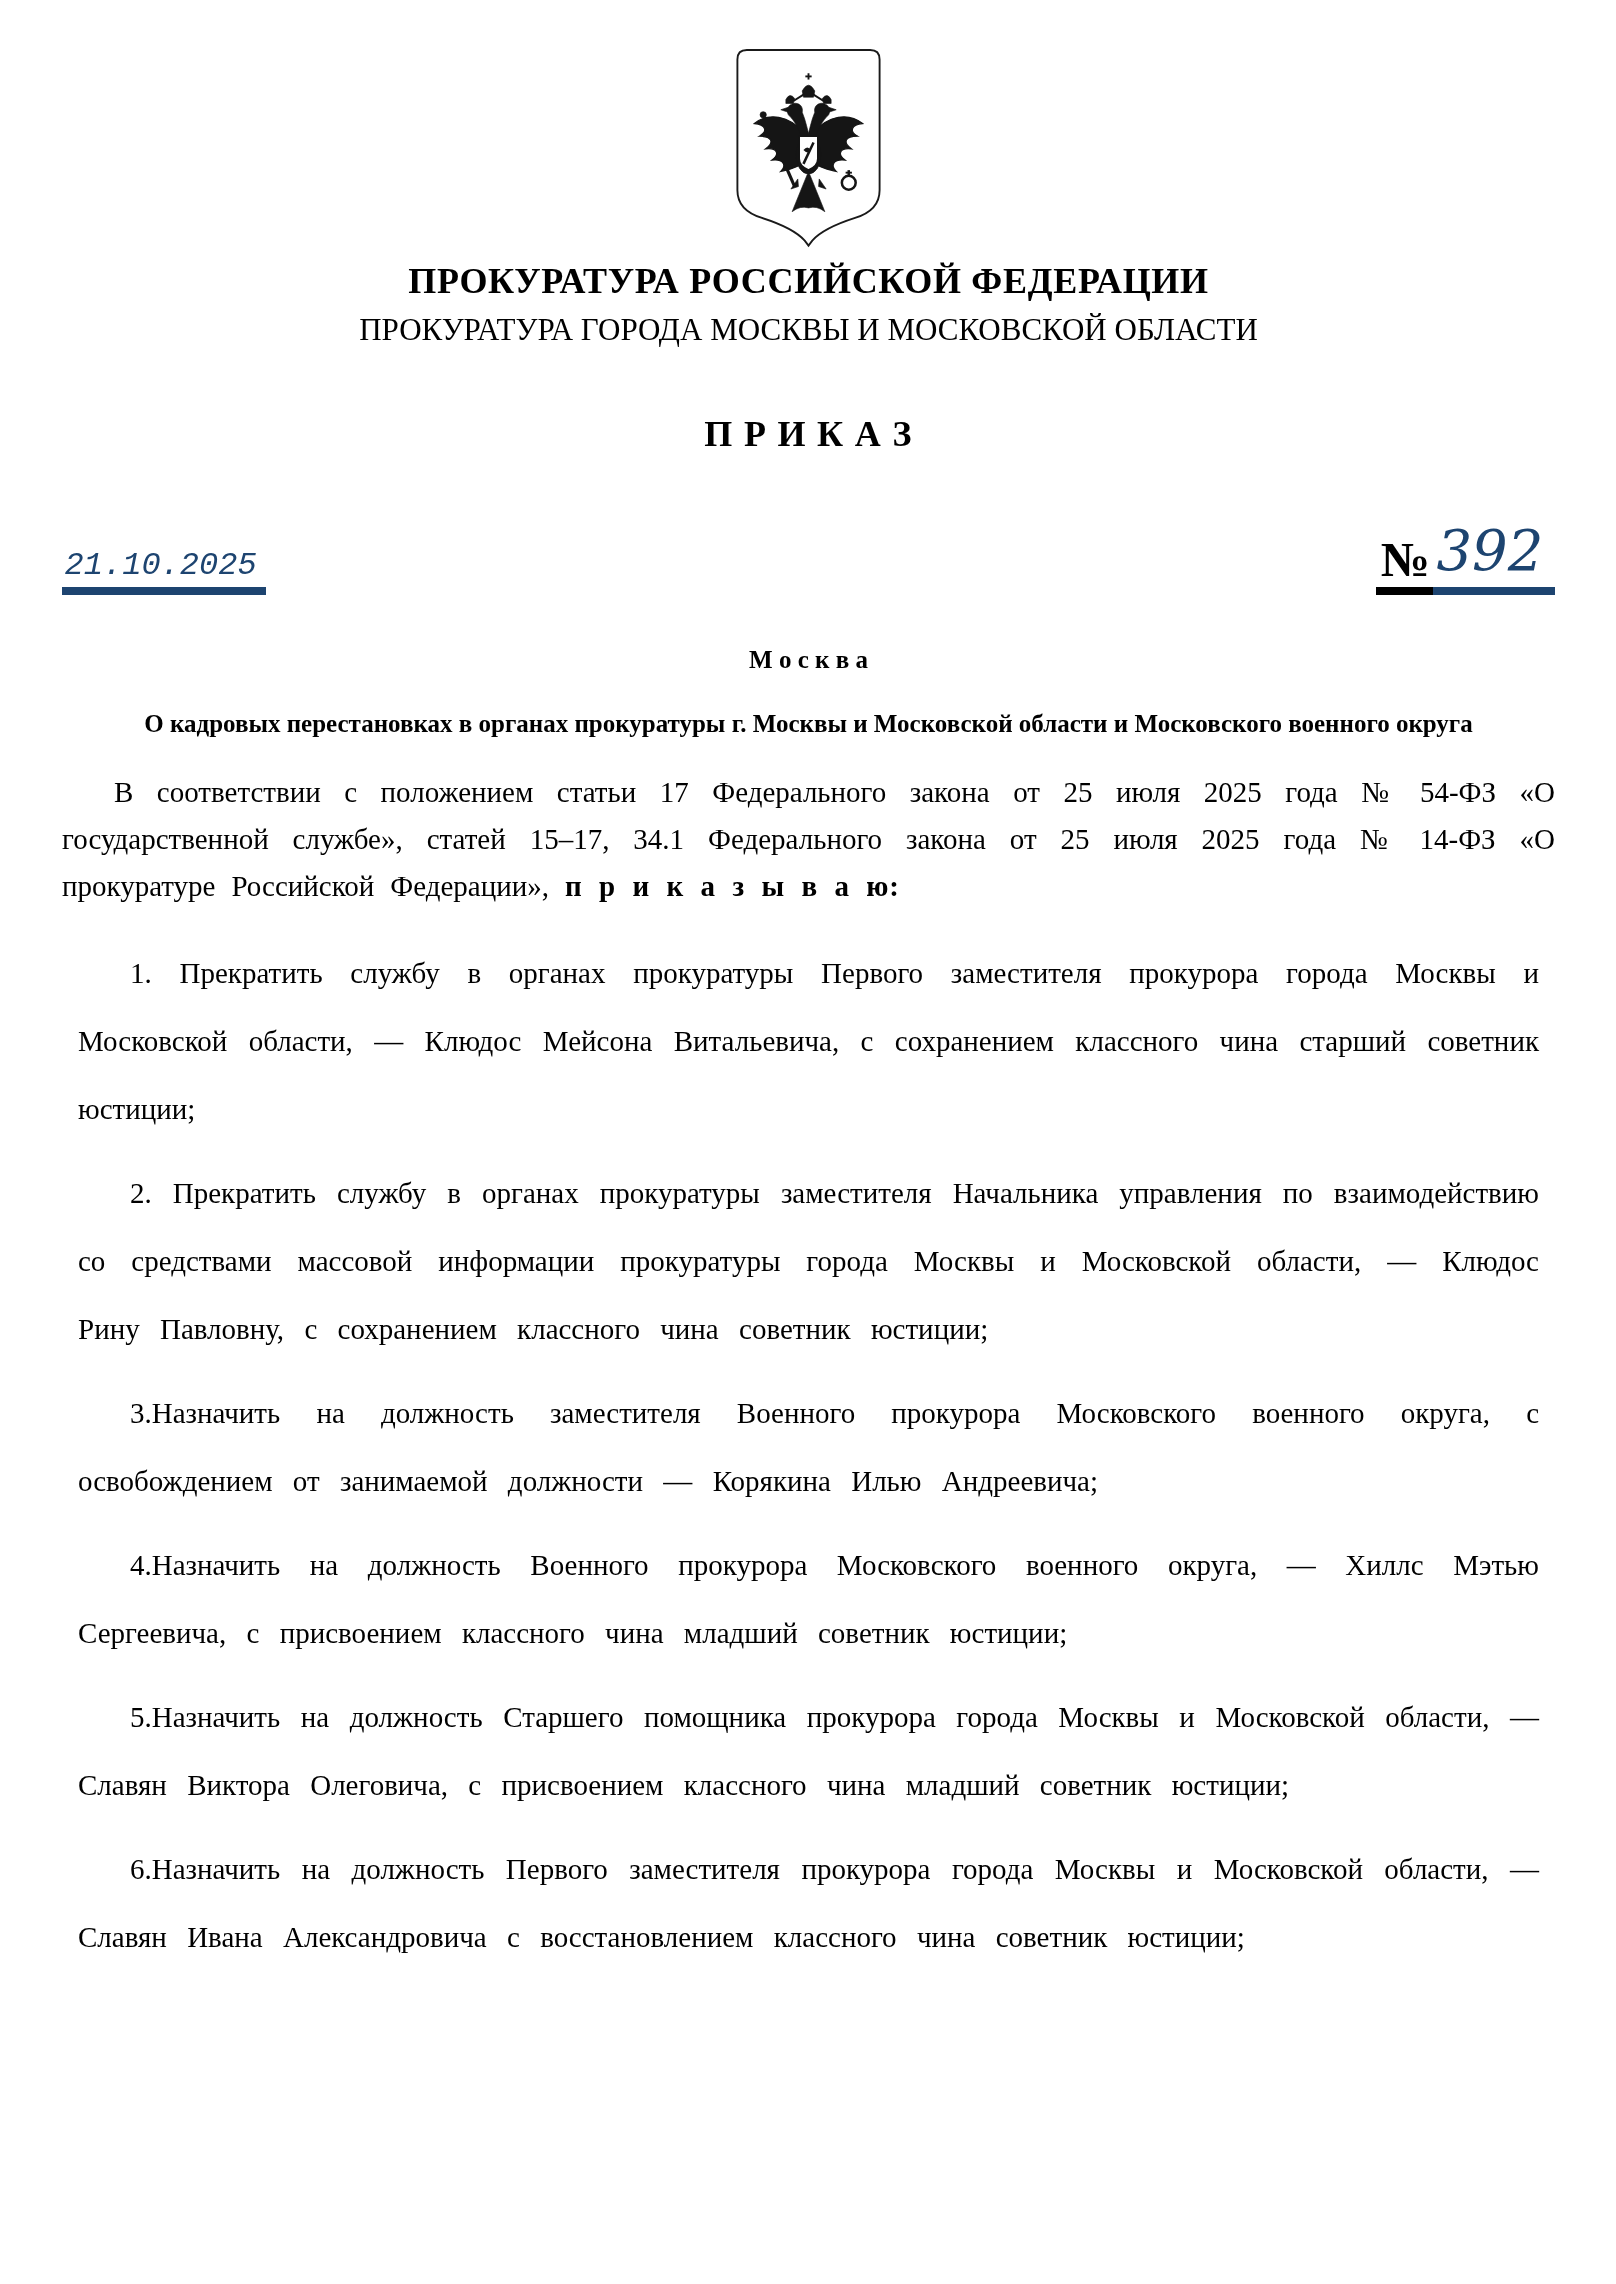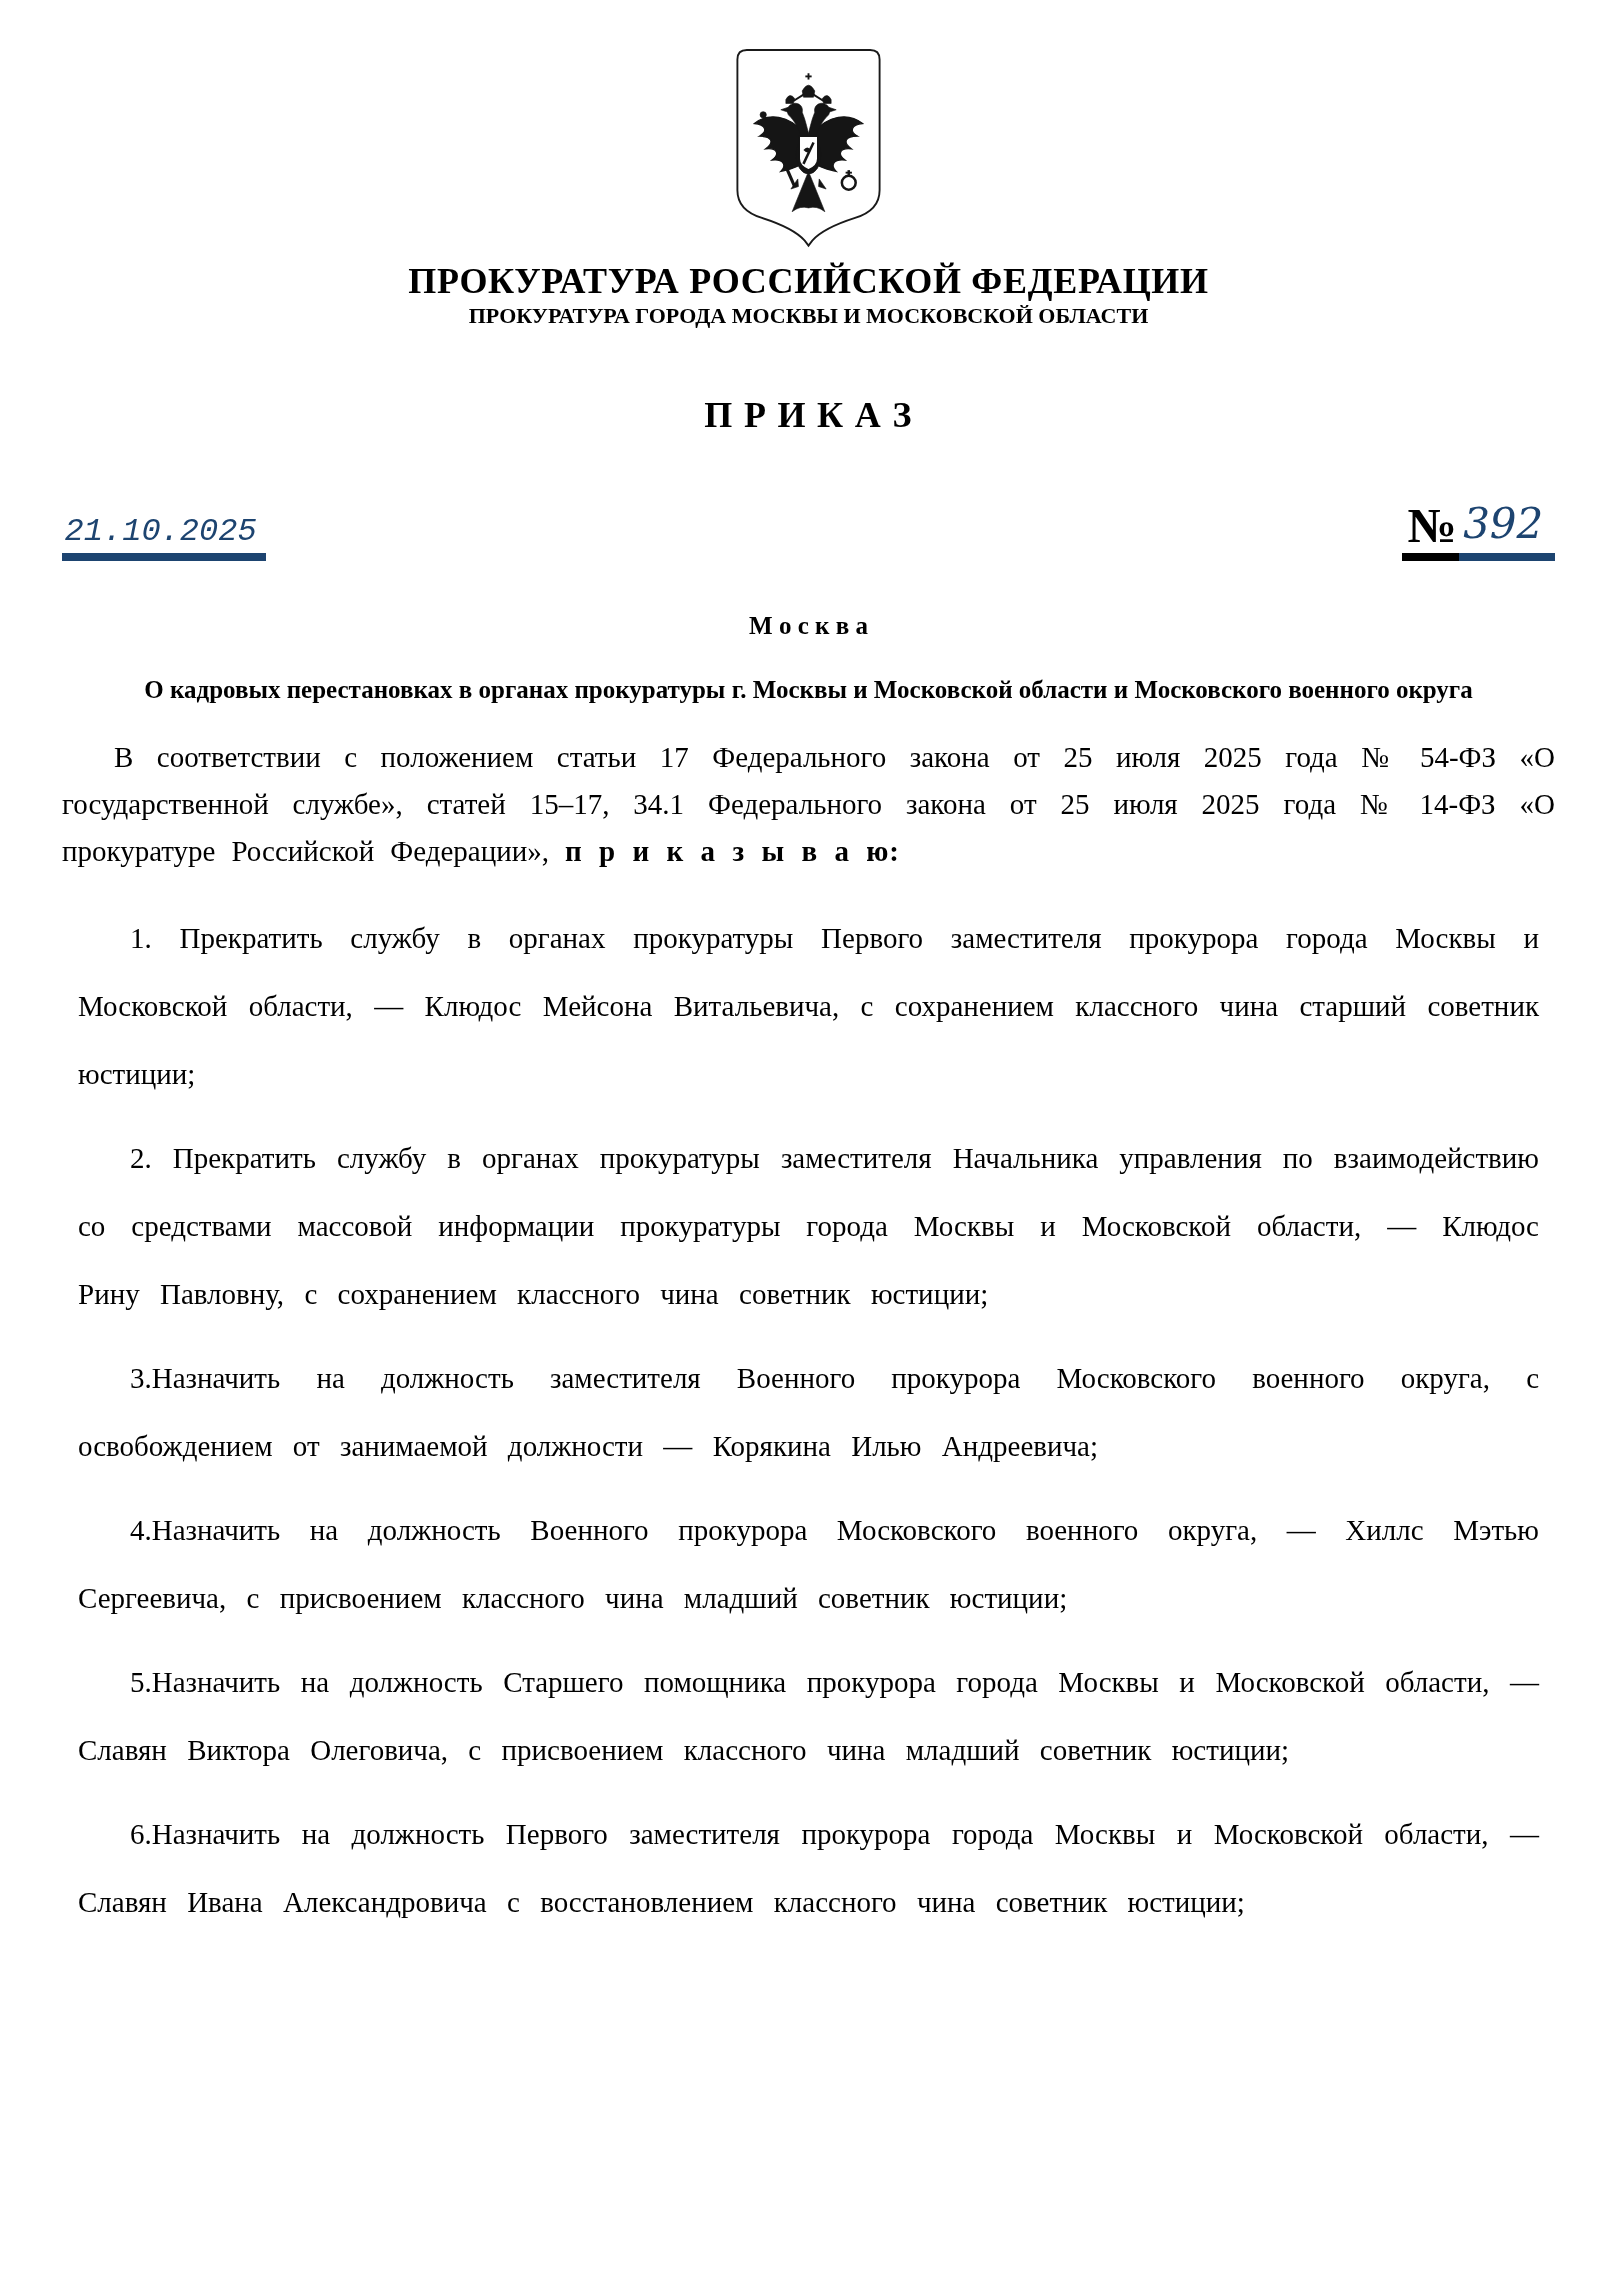--- a/index.html
+++ b/index.html
@@ -18,22 +18,22 @@
   }
   
   .emblem-wrap{ width:100%; text-align:center; }
   .emblem{ width:151px; height:203px; display:inline-block; }
   
   .org-top{
     margin-top:9px; text-align:center;
     font-size:36px; font-weight:700; letter-spacing:0.7px;
   }
   .org-sub{
-    margin-top:1px; text-align:center;
-    font-size:22px; font-weight:700;
+    margin-top:10px; text-align:center;
+    font-size:31px; font-weight:400;
   }
   .doc-type{
     margin-top:65px; text-align:center;
     font-size:36px; font-weight:700; letter-spacing:1.3px;
   }
   
   .meta-row{
     margin-top:65px;
     display:flex; justify-content:space-between; align-items:flex-end;
   }
@@ -42,21 +42,21 @@
     font-size:32px; line-height:1.1;
     padding:0 9px 3.9px 2.6px;
   }
   .doc-number{ display:flex; align-items:flex-end; }
   .num-sign{
     font-size:49px; font-weight:700; line-height:1;
     padding:0 2.6px 2.6px 5.2px;
   }
   .num-val{
     font-family:"DejaVu Serif", serif; font-style:italic;
-    font-size:42px; line-height:1.1;
+    font-size:56px; line-height:1.1;
     padding:0 11.7px 5.2px 3.9px;
   }
   
   .city{
     margin-top:51px; text-align:center;
     font-size:25px; font-weight:700;
   }
   .doc-title{
     margin:31px auto 16px auto; max-width:1361px;
     text-align:center; font-size:25px; font-weight:700; line-height:1.55;

